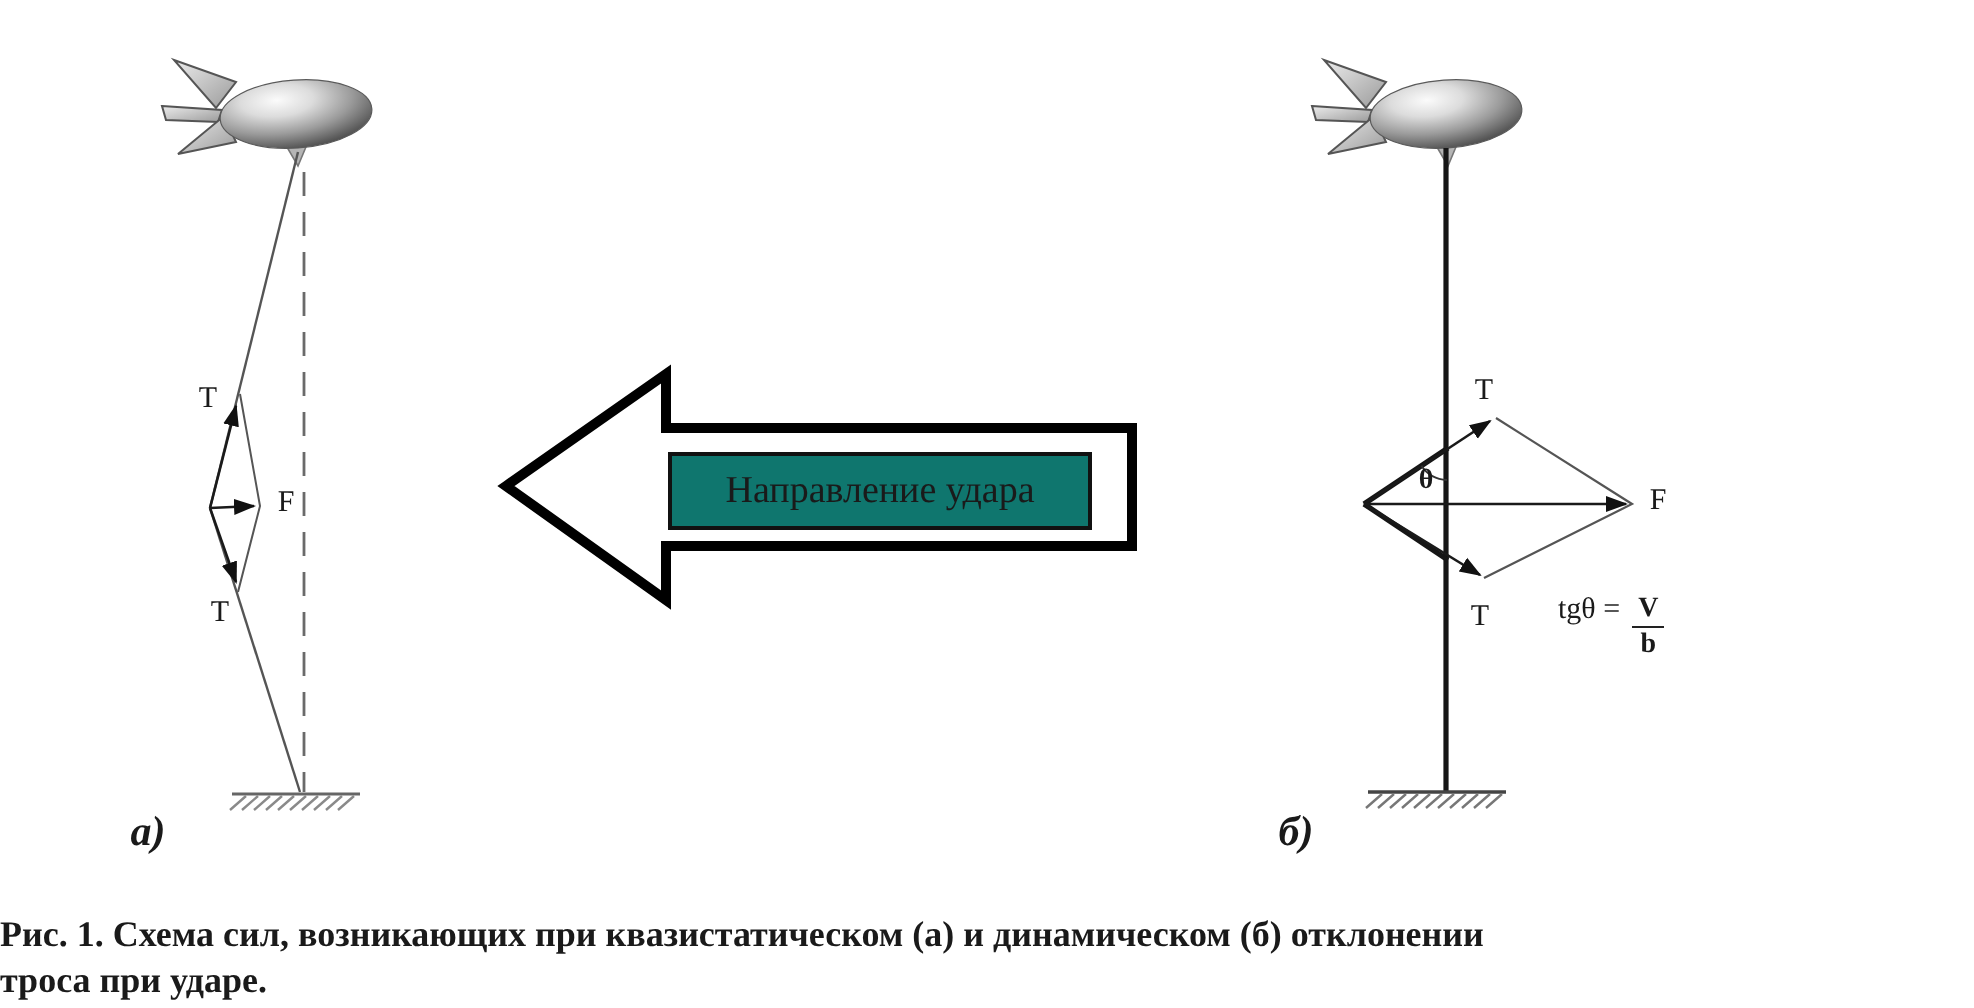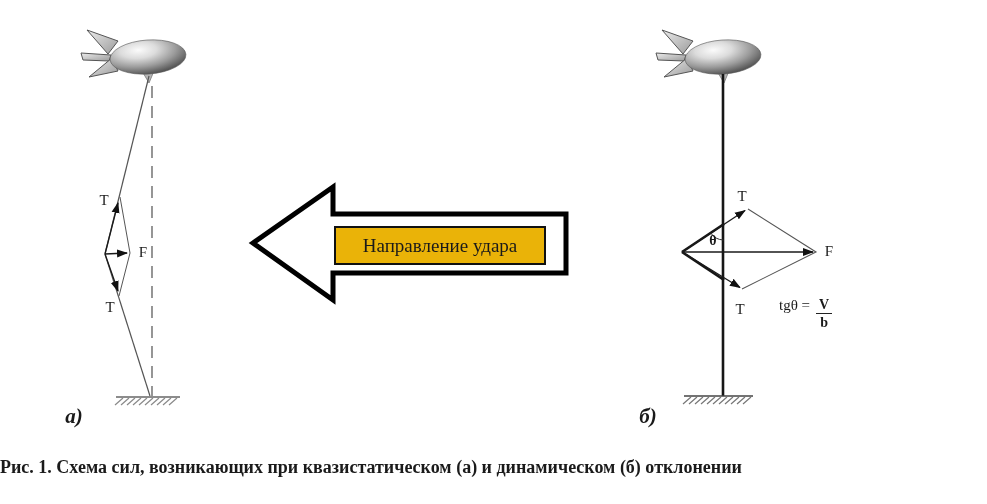--- a/index.html
+++ b/index.html
@@ -26,21 +26,21 @@
     font-style:italic;
   }
   .theta{font-size:14px;font-weight:bold;}
   .arrow-textbox{
     position:absolute;
     left:334px;top:226px;
     width:208px;height:35px;
     border:2px solid #111;
     display:flex;align-items:center;justify-content:center;
     font-size:19px;
-    background:#eab308;
+    background:#0f766e;
     white-space:nowrap;
   }
   .formula{
     position:absolute;
     left:779px;top:297px;
     display:flex;align-items:flex-start;
     font-size:15px;
     gap:6px;
   }
   .frac{
@@ -154,15 +154,16 @@
   <div class="formula">
     <span>tgθ =</span>
     <span class="frac">
       <span class="num">V</span>
       <span class="den">b</span>
     </span>
   </div>
 
   <div class="caption">
     <div>Рис. 1. Схема сил, возникающих при квазистатическом (а) и динамическом (б) отклонении</div>
+    <div>троса при ударе.</div>
   </div>
 
 </div>
 
 </body></html>

